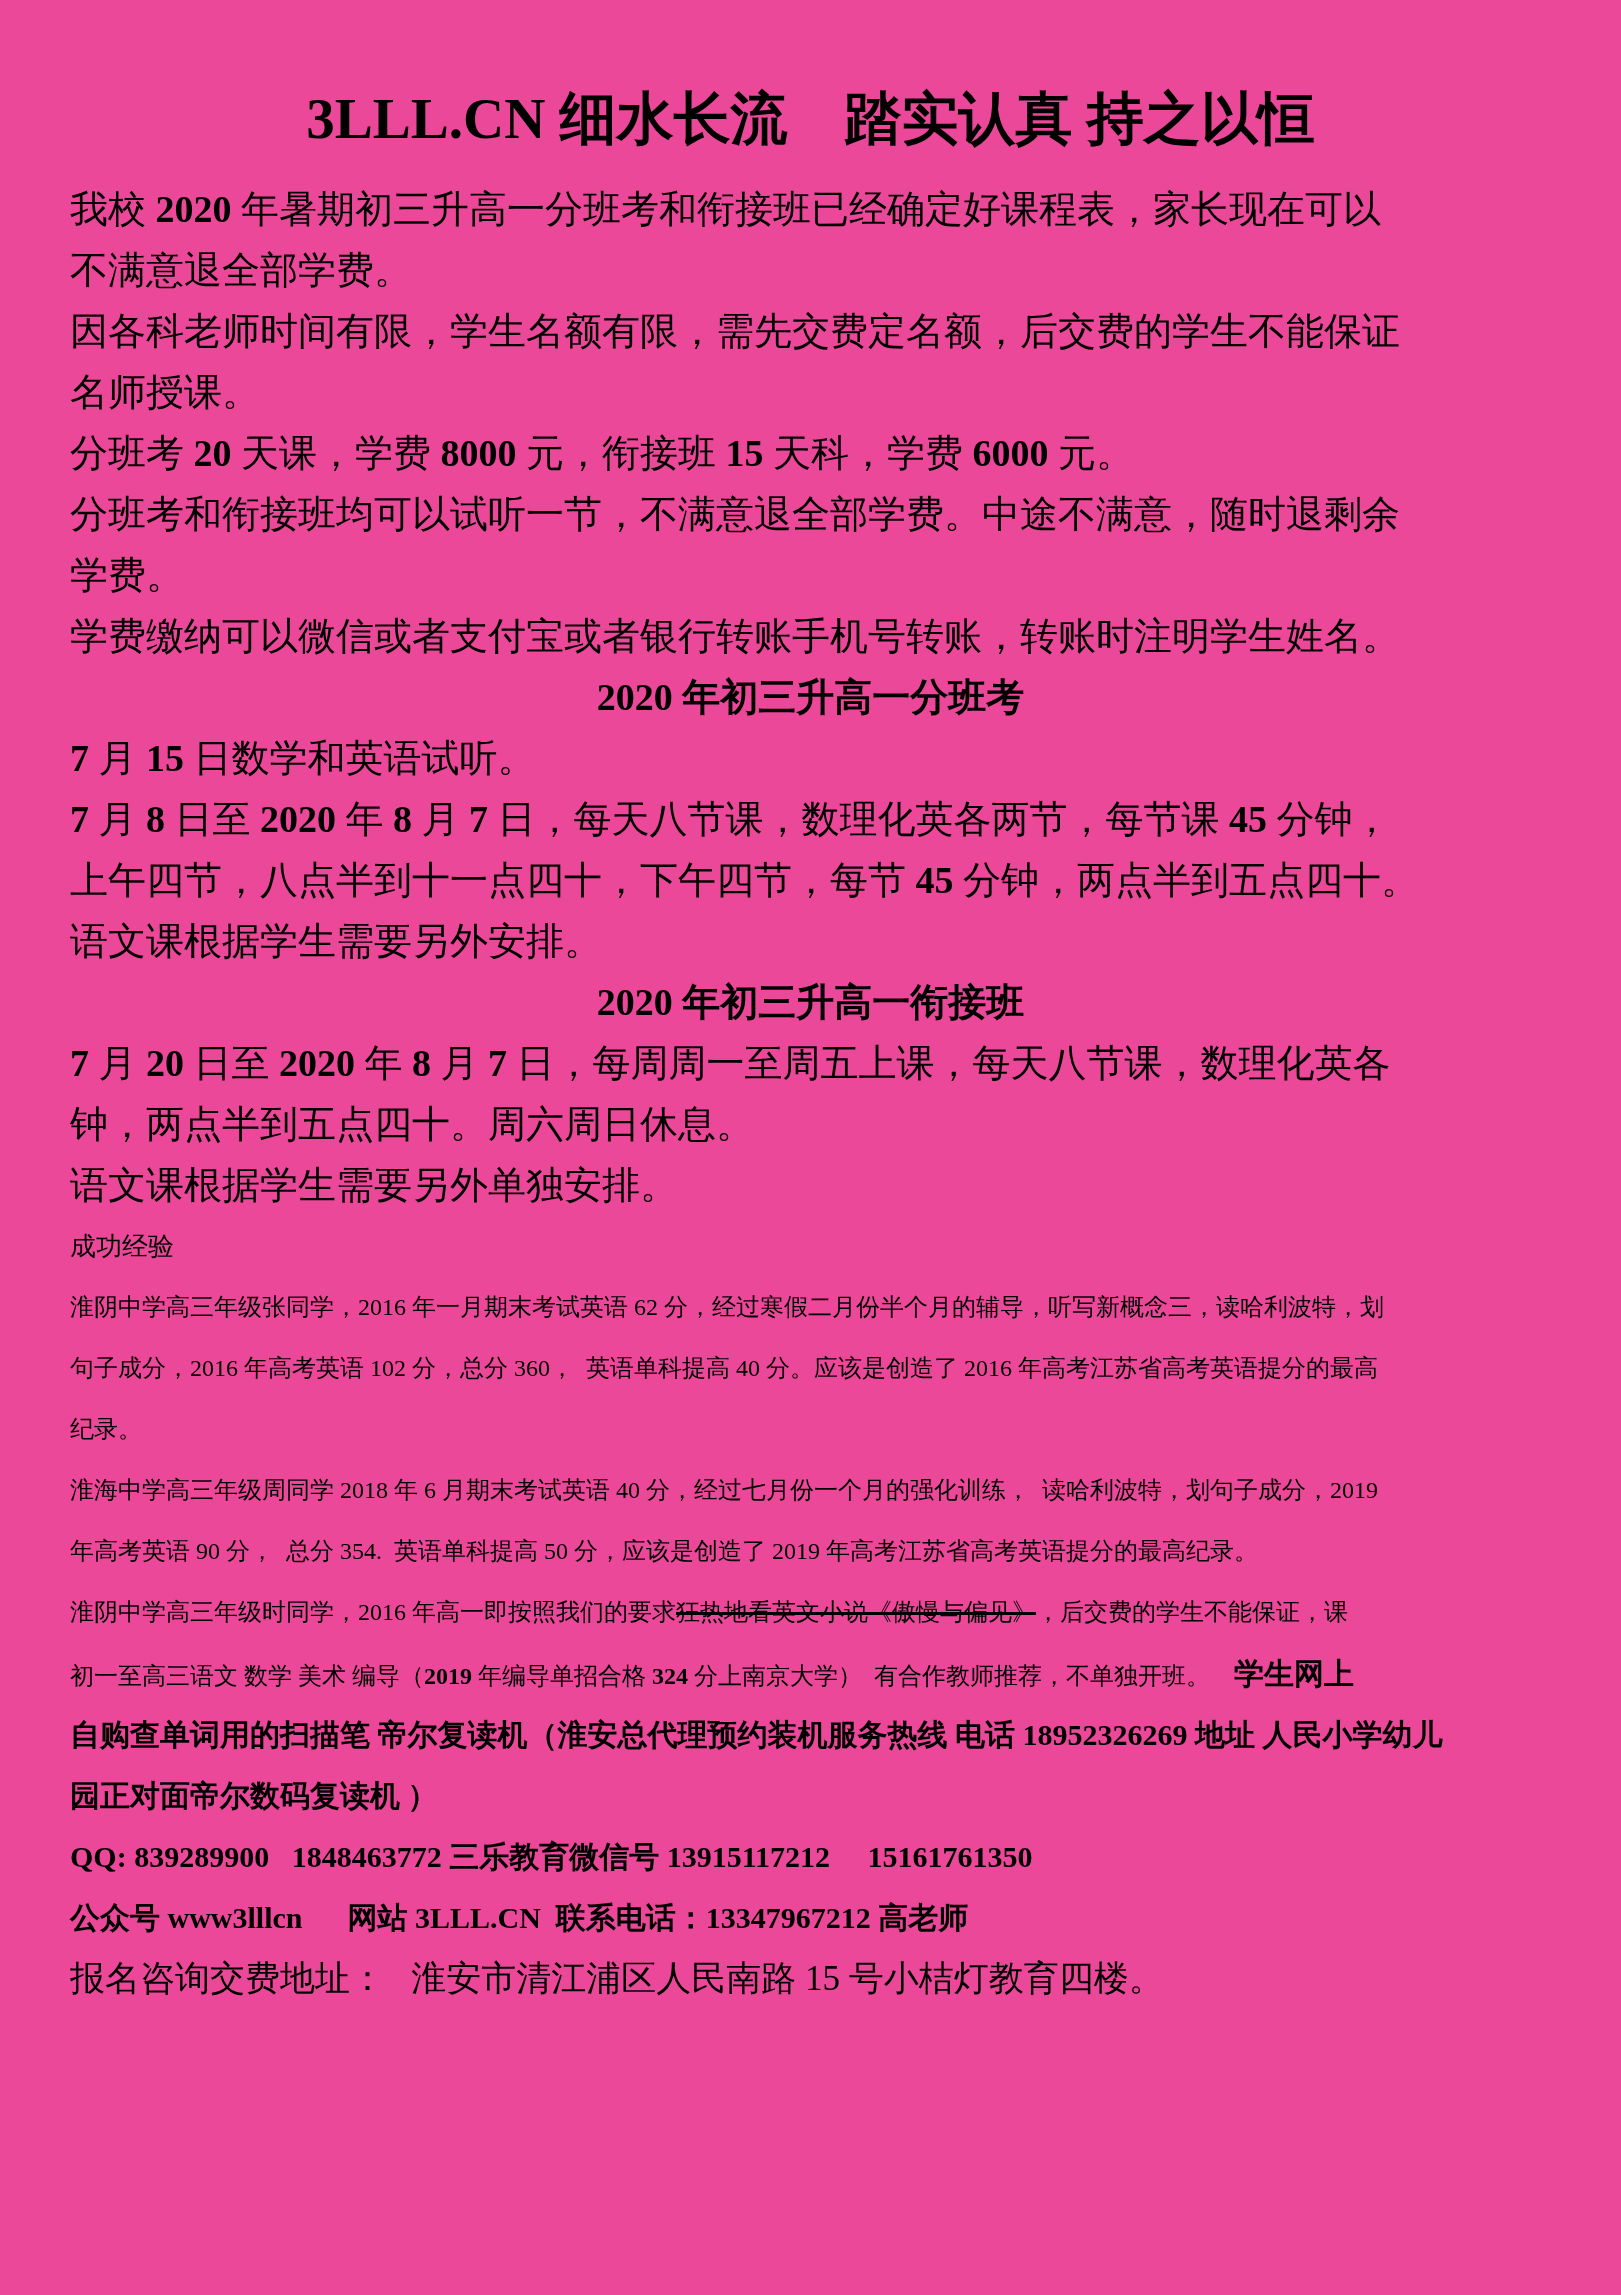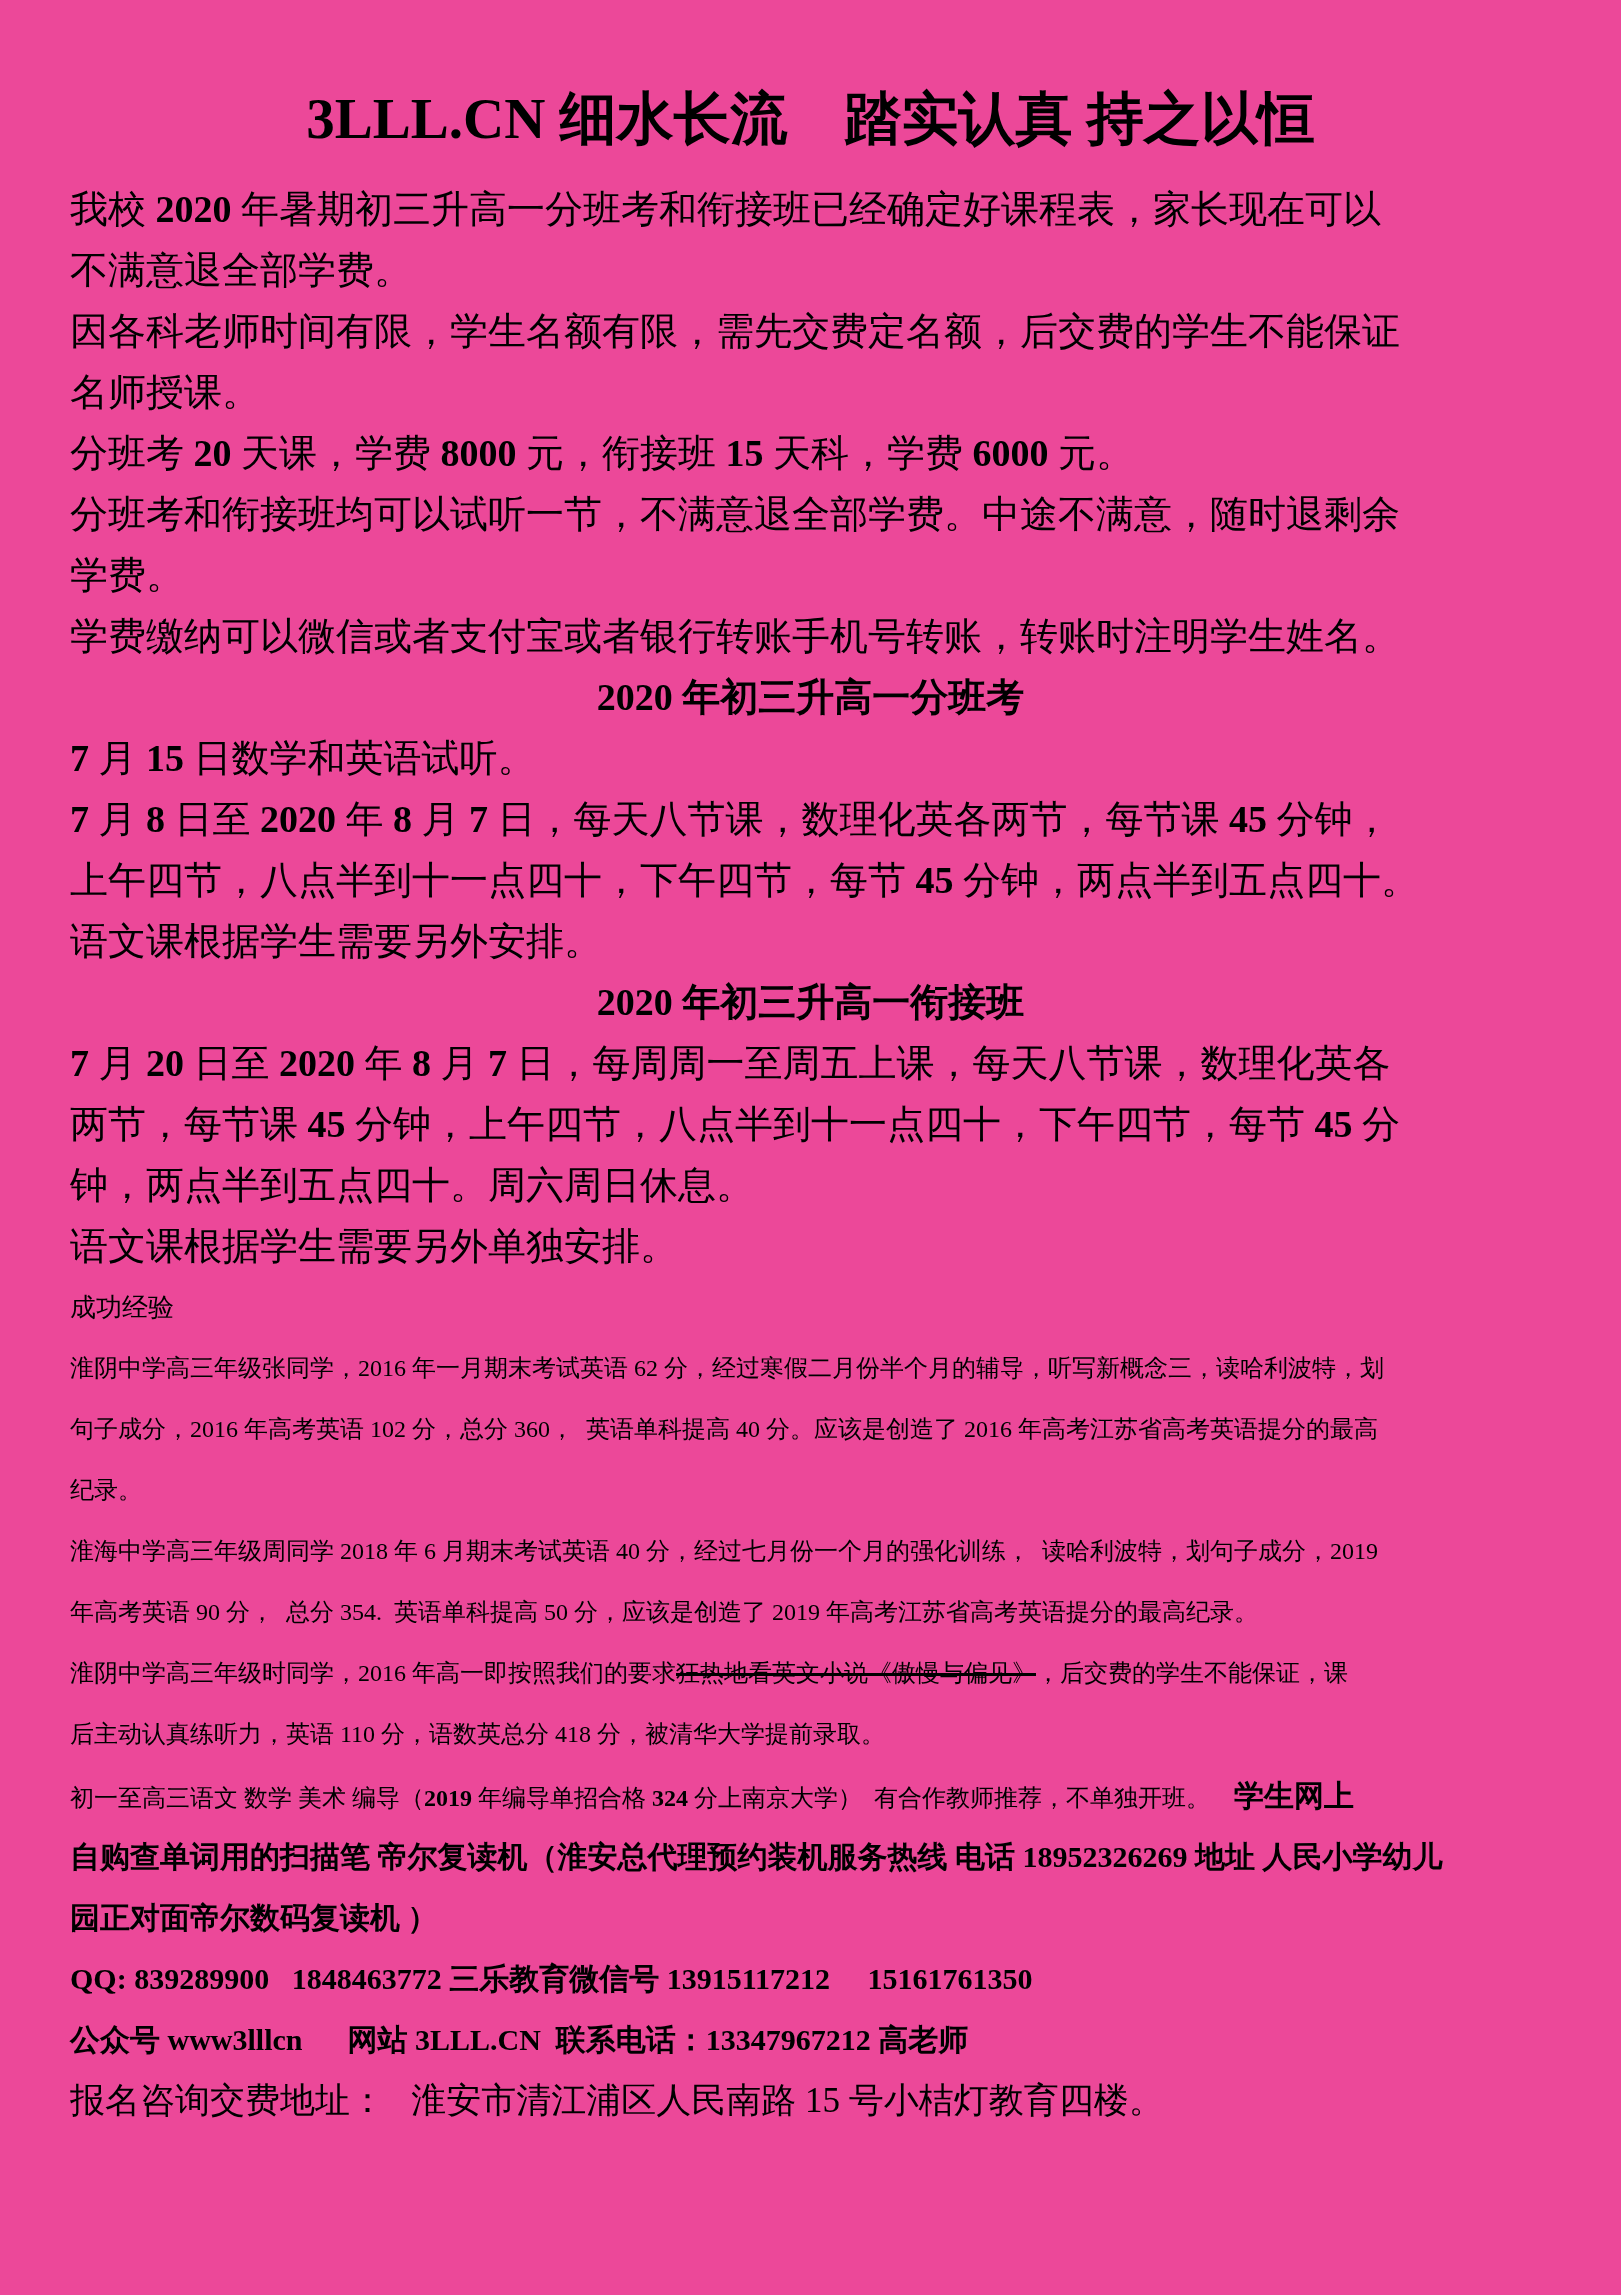--- a/index.html
+++ b/index.html
@@ -43,31 +43,29 @@
       <div class="line body"><span class="run">分班考和衔接班均可以试听一节，不满意退全部学费。中途不满意，随时退剩余</span></div>
       <div class="line body"><span class="run">学费。</span></div>
       <div class="line body"><span class="run">学费缴纳可以微信或者支付宝或者银行转账手机号转账，转账时注明学生姓名。</span></div>
       <div class="line heading"><span class="run">2020 年初三升高一分班考</span></div>
       <div class="line body"><span class="run b">7</span><span class="run"> 月 </span><span class="run b">15</span><span class="run"> 日数学和英语试听。</span></div>
       <div class="line body"><span class="run b">7</span><span class="run"> 月 </span><span class="run b">8</span><span class="run"> 日至 </span><span class="run b">2020</span><span class="run"> 年 </span><span class="run b">8</span><span class="run"> 月 </span><span class="run b">7</span><span class="run"> 日，每天八节课，数理化英各两节，每节课 </span><span class="run b">45</span><span class="run"> 分钟，</span></div>
       <div class="line body"><span class="run">上午四节，八点半到十一点四十，下午四节，每节 </span><span class="run b">45</span><span class="run"> 分钟，两点半到五点四十。</span></div>
       <div class="line body"><span class="run">语文课根据学生需要另外安排。</span></div>
       <div class="line heading"><span class="run">2020 年初三升高一衔接班</span></div>
       <div class="line body"><span class="run b">7</span><span class="run"> 月 </span><span class="run b">20</span><span class="run"> 日至 </span><span class="run b">2020</span><span class="run"> 年 </span><span class="run b">8</span><span class="run"> 月 </span><span class="run b">7</span><span class="run"> 日，每周周一至周五上课，每天八节课，数理化英各</span></div>
-      <div class="line body"><span class="run">两节，每节课 </span><span class="run b">45</span><span class="run"> 分钟，上午四节，八点半到十一点四十，下午四节，每节 </span><span class="run b">45</span><span class="run"> 分</span></div>
       <div class="line body"><span class="run">钟，两点半到五点四十。周六周日休息。</span></div>
       <div class="line body"><span class="run">语文课根据学生需要另外单独安排。</span></div>
       <div class="line success-heading"><span class="run">成功经验</span></div>
       <div class="line small"><span class="run">淮阴中学高三年级张同学，2016 年一月期末考试英语 62 分，经过寒假二月份半个月的辅导，听写新概念三，读哈利波特，划</span></div>
       <div class="line small"><span class="run">句子成分，2016 年高考英语 102 分，总分 360，  英语单科提高 40 分。应该是创造了 2016 年高考江苏省高考英语提分的最高</span></div>
       <div class="line small"><span class="run">纪录。</span></div>
       <div class="line small"><span class="run">淮海中学高三年级周同学 2018 年 6 月期末考试英语 40 分，经过七月份一个月的强化训练，  读哈利波特，划句子成分，2019</span></div>
       <div class="line small"><span class="run">年高考英语 90 分，  总分 354.  英语单科提高 50 分，应该是创造了 2019 年高考江苏省高考英语提分的最高纪录。</span></div>
       <div class="line small"><span class="run">淮阴中学高三年级时同学，2016 年高一即按照我们的要求</span><span class="run strike">狂热地看英文小说《傲慢与偏见》</span><span class="run">，后交费的学生不能保证，课</span></div>
-      <div class="line small"><span class="run">后主动认真练听力，英语 110 分，语数英总分 418 分，被清华大学提前录取。</span></div>
       <div class="line small"><span class="run">初一至高三语文 数学 美术 编导（</span><span class="run b">2019</span><span class="run"> 年编导单招合格 </span><span class="run b">324</span><span class="run"> 分上南京大学）  有合作教师推荐，不单独开班。    </span><span class="run big">学生网上</span></div>
       <div class="line emph"><span class="run">自购查单词用的扫描笔 帝尔复读机（淮安总代理预约装机服务热线 电话 18952326269 地址 人民小学幼儿</span></div>
       <div class="line emph"><span class="run">园正对面帝尔数码复读机 ）</span></div>
       <div class="line contact"><span class="run">QQ: 839289900   1848463772 三乐教育微信号 13915117212     15161761350</span></div>
       <div class="line contact"><span class="run">公众号 www3lllcn      网站 3LLL.CN  联系电话：13347967212 高老师</span></div>
       <div class="line contact-lg"><span class="run">报名咨询交费地址：   淮安市清江浦区人民南路 15 号小桔灯教育四楼。</span></div>
     </div>
 </div>
 
 

